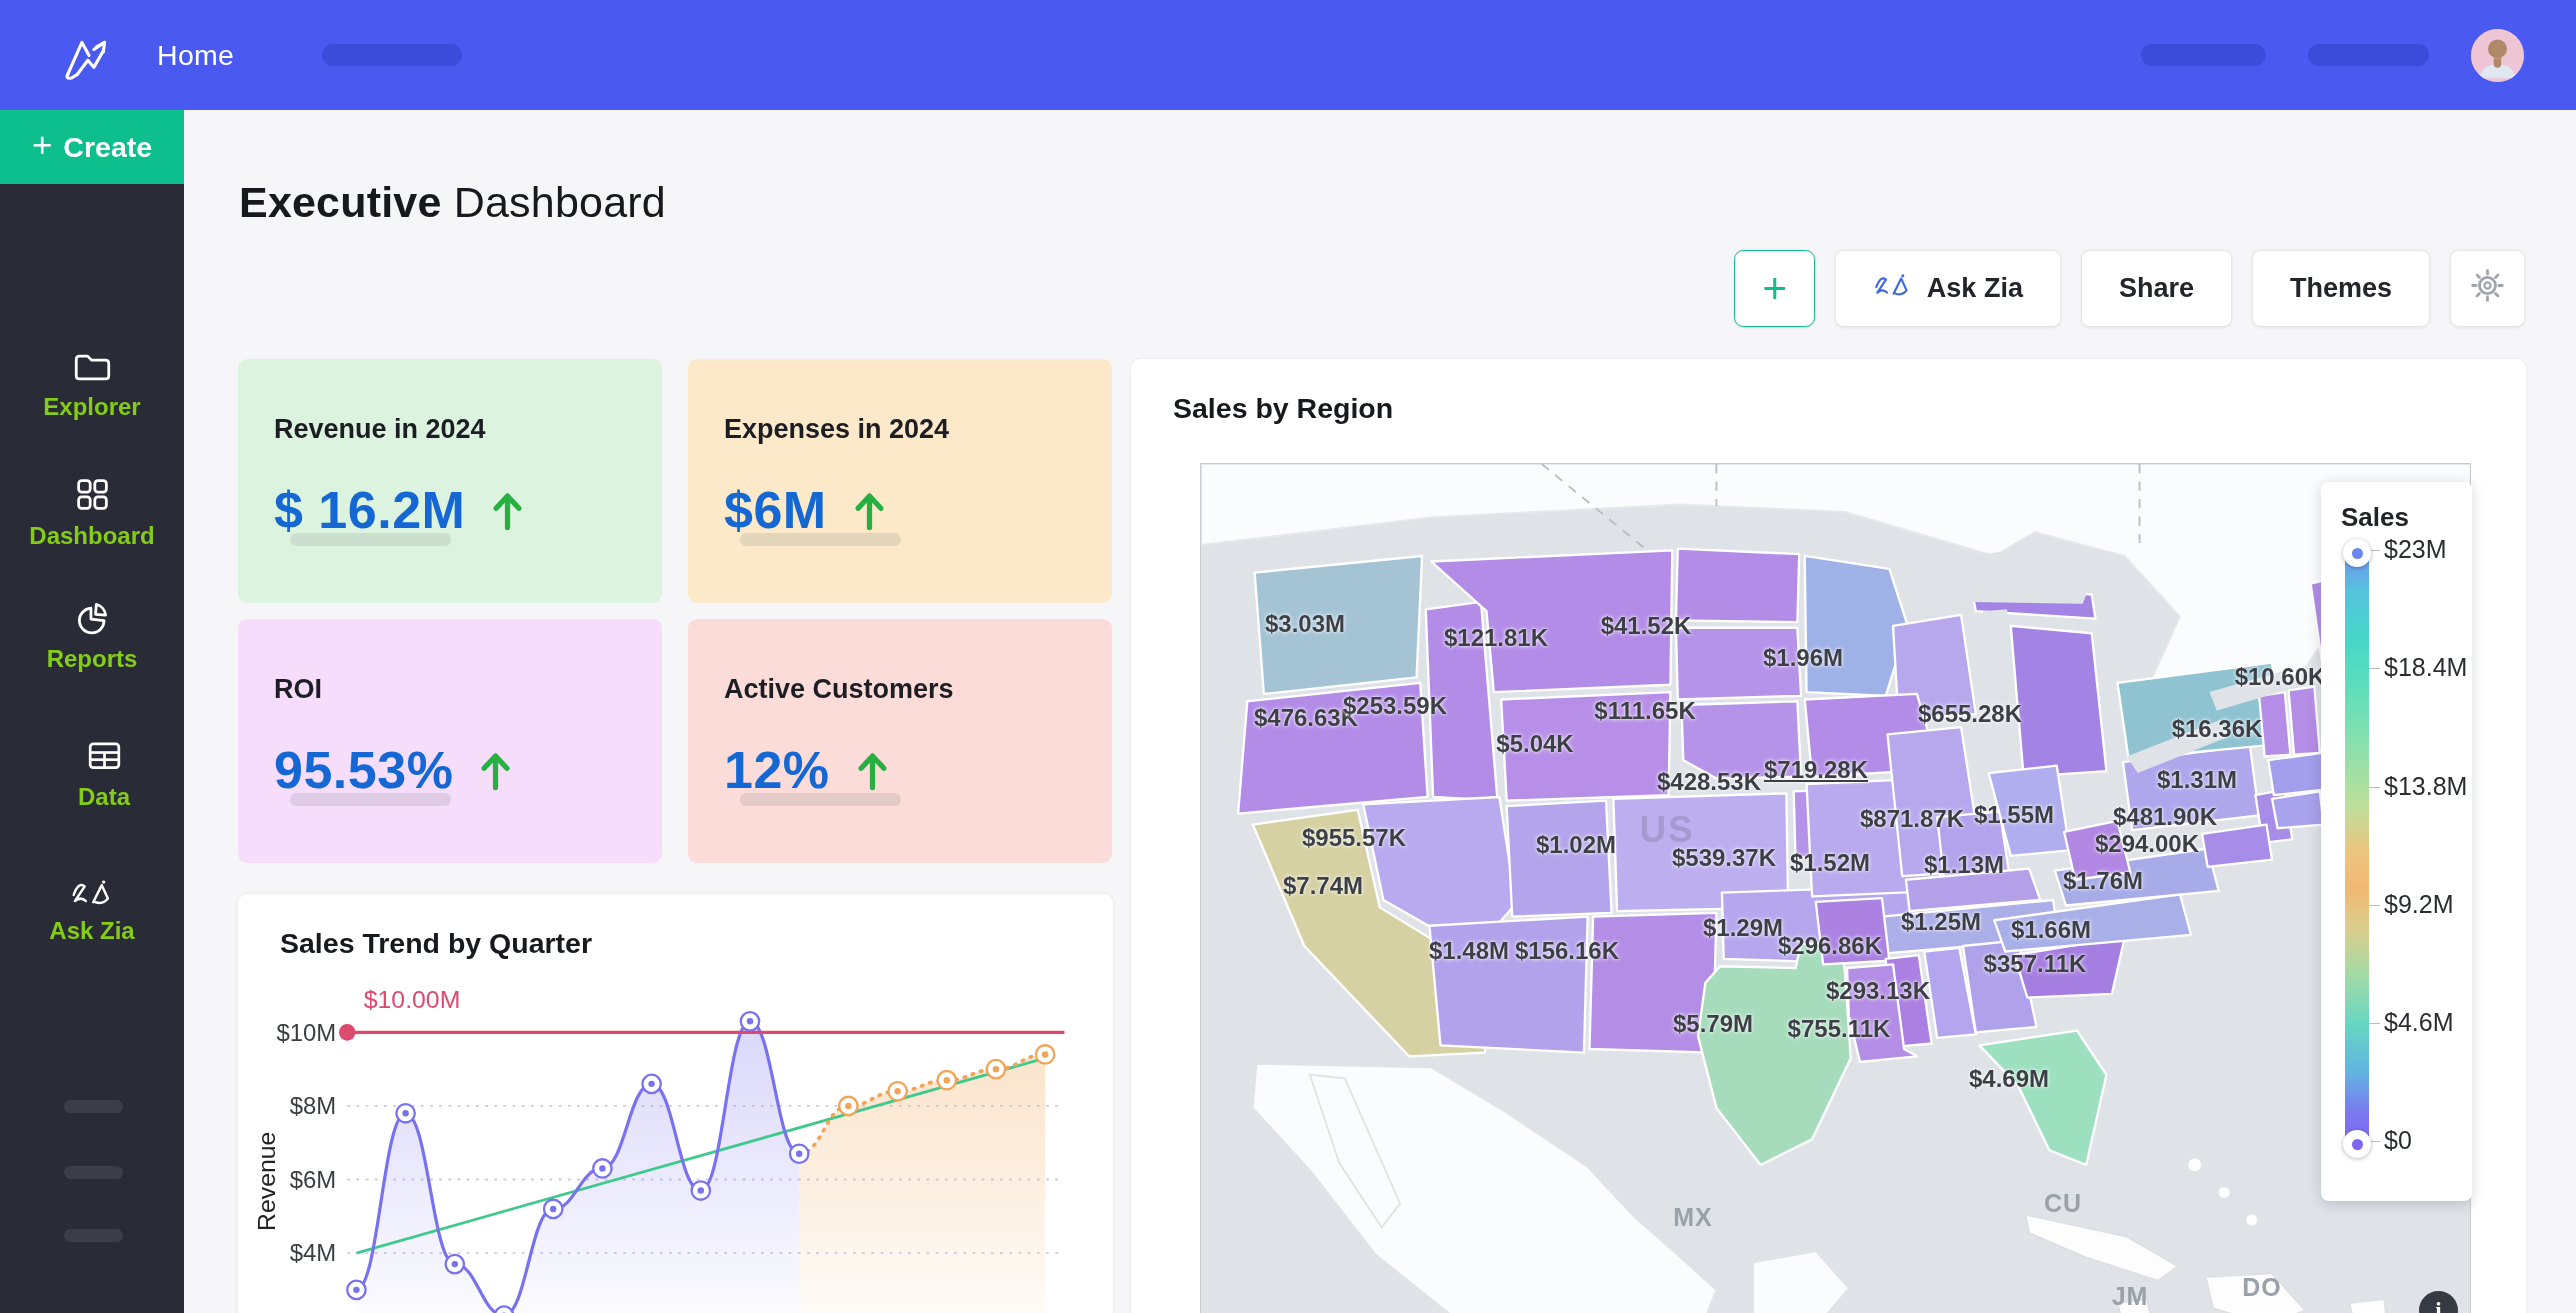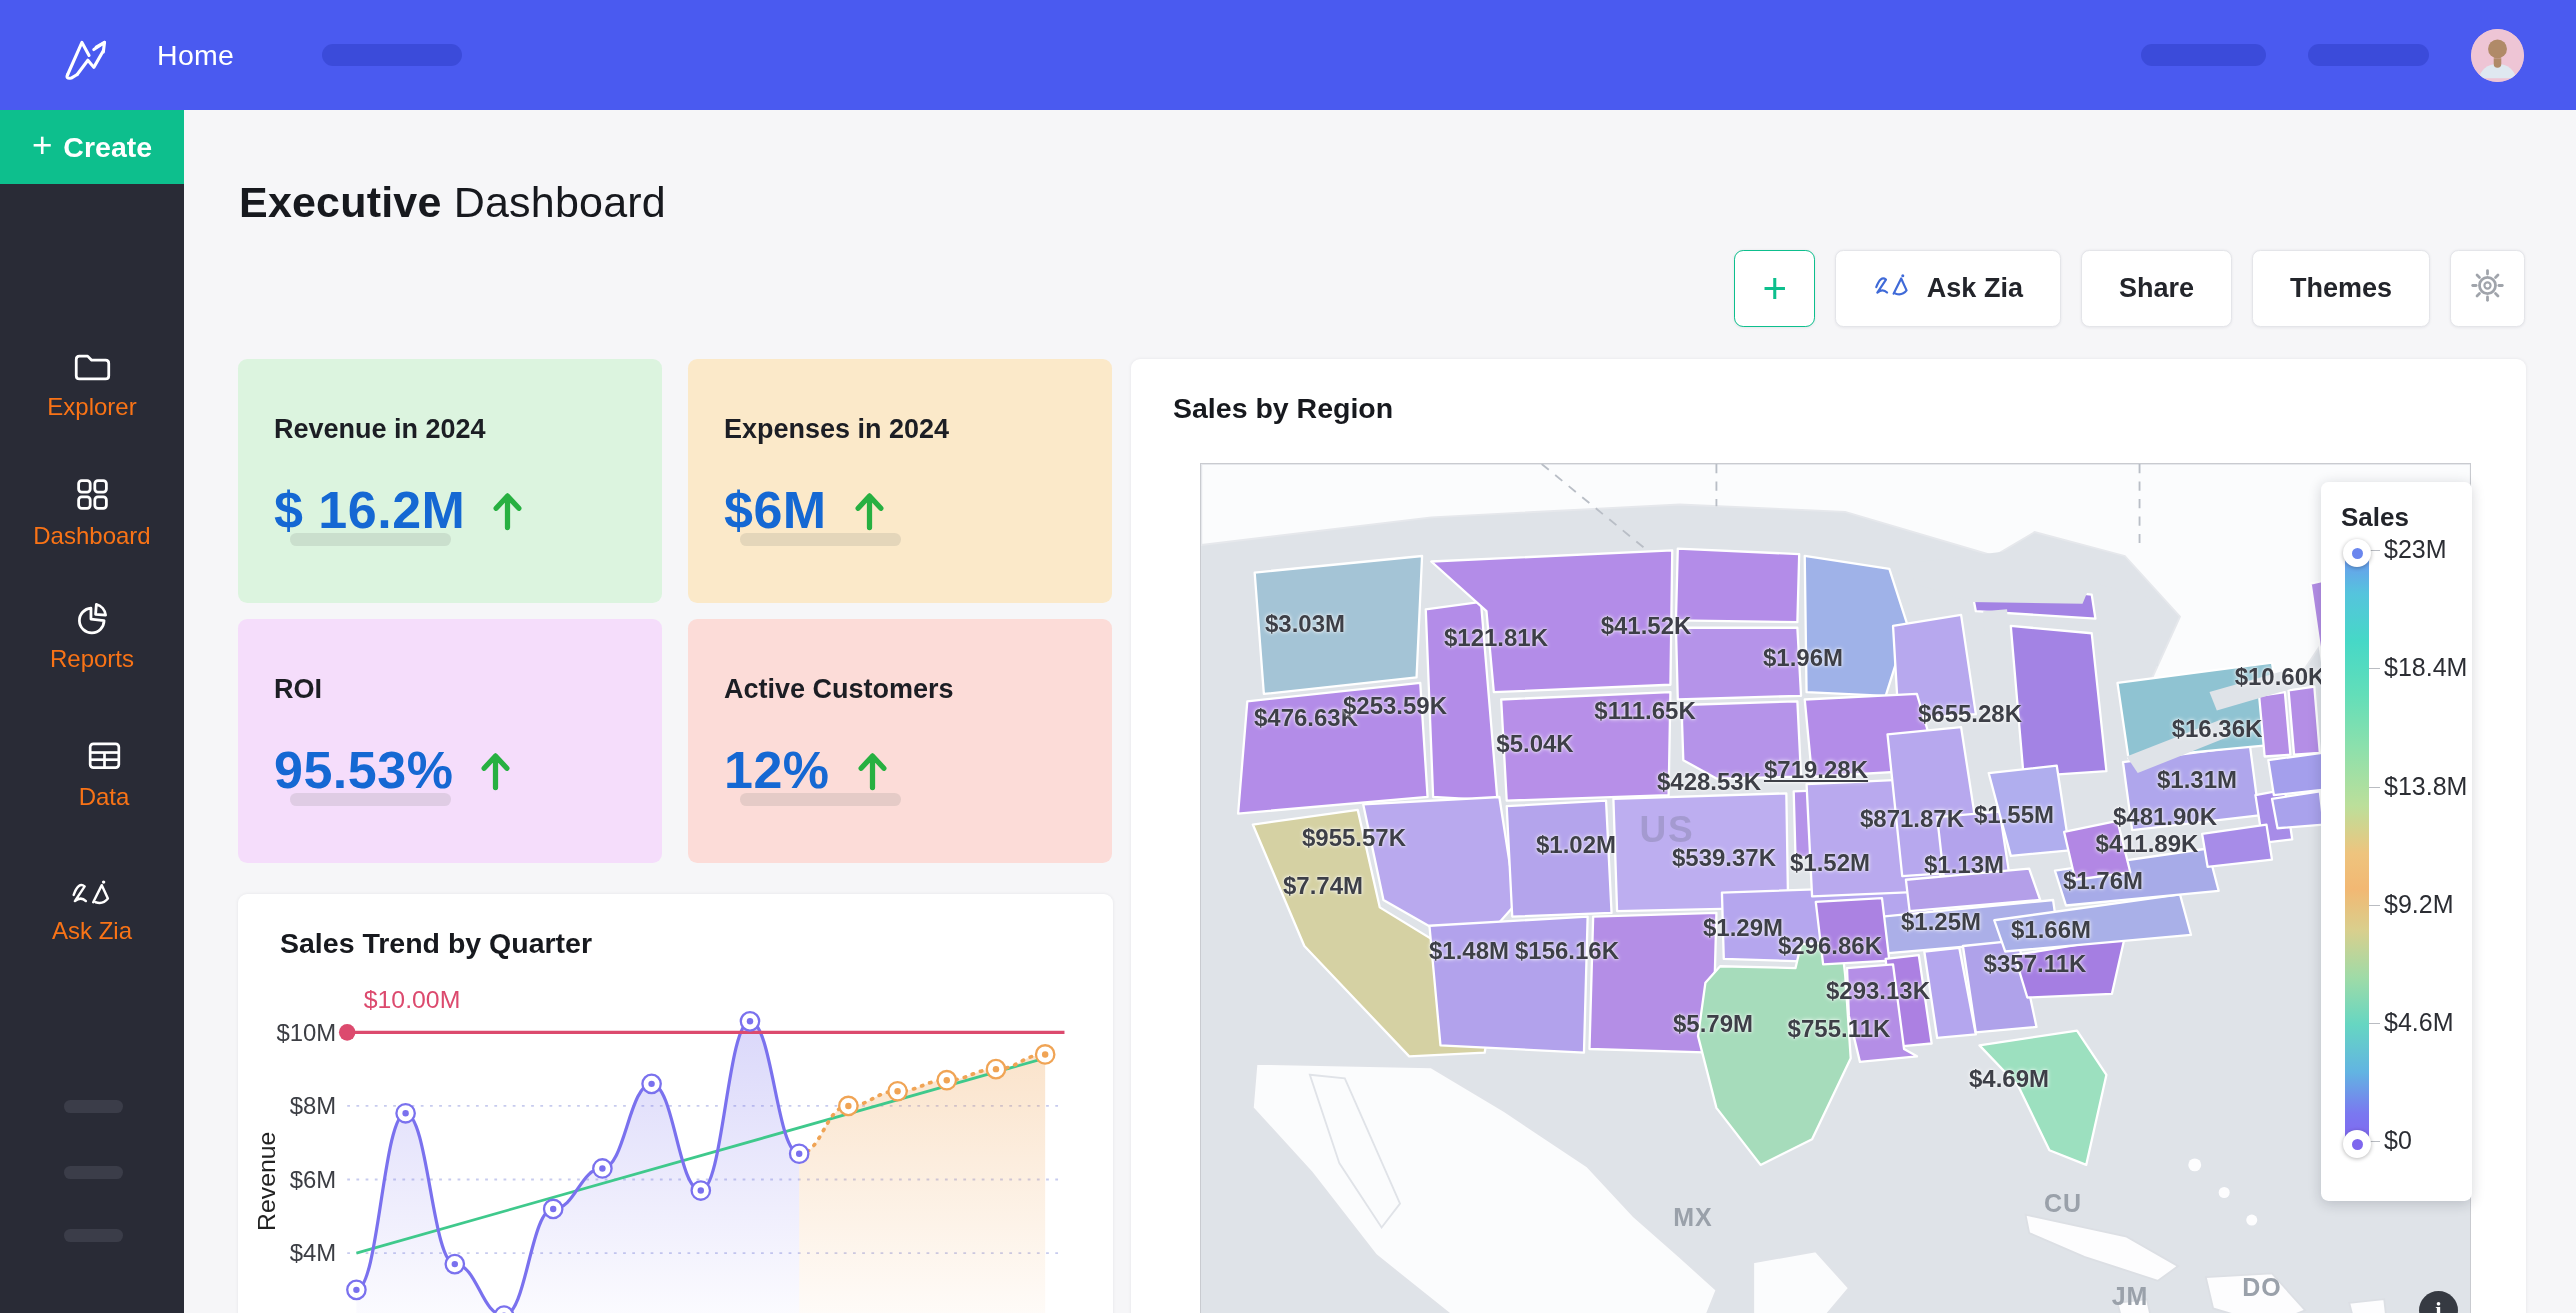--- a/index.html
+++ b/index.html
@@ -18,21 +18,21 @@
   .nav-pill.p3 { width:121px; margin-right:42px; }
   .avatar { width:53px; height:53px; border-radius:50%; overflow:hidden; margin-right:52px; background:#eec5d5; }
 
   
   .sidebar { position:absolute; left:0; top:110px; width:184px; height:1203px; background:#292b36; z-index:20; }
   .create-btn { width:184px; height:74px; background:#0dbf8d; color:#fff; display:flex;
     align-items:center; justify-content:center; font-size:28.5px; font-weight:700; cursor:pointer; }
   .create-plus { font-size:35px; font-weight:400; margin-right:11px; margin-top:-3.7px; }
   .side-item { position:absolute; left:0; width:184px; text-align:center; color:#fff; cursor:pointer; }
   .side-item svg { display:block; margin:0 auto 9.2px auto; }
-  .side-label { font-size:24px; font-weight:400; color:#f97316; }
+  .side-label { font-size:24px; font-weight:700; color:#84cc16; }
   .side-skel { position:absolute; left:64px; width:59px; height:13px; border-radius:6.4px; background:#3b3d49; }
 
   
   .main { position:absolute; left:184px; top:110px; width:2392px; height:1203px; }
   .page-title { position:absolute; left:55px; top:68px; font-size:43px; font-weight:700; color:#17191e; letter-spacing:0.2px; }
   .page-title .light { font-weight:400; }
 
   .hdr-buttons { position:absolute; top:140px; right:51px; display:flex; align-items:center; gap:20px; }
   .hbtn { height:77px; background:#fff; border:0.9px solid #e4e5e9; border-radius:8.3px;
     box-shadow:0 0.9px 2.8px rgba(25,30,50,.07); display:flex; align-items:center; justify-content:center;
@@ -406,21 +406,21 @@
           <div class="mlabel" style="left: 813px; top: 351px;">$1.55M</div>
           <div class="mlabel" style="left: 740px; top: 458px;">$1.25M</div>
           <div class="mlabel" style="left: 629px; top: 482px;">$296.86K</div>
           <div class="mlabel" style="left: 677px; top: 527px;">$293.13K</div>
           <div class="mlabel" style="left: 638px; top: 565px;">$755.11K</div>
           <div class="mlabel" style="left: 808px; top: 615px;">$4.69M</div>
           <div class="mlabel" style="left: 834px; top: 500px;">$357.11K</div>
           <div class="mlabel" style="left: 850px; top: 466px;">$1.66M</div>
           <div class="mlabel" style="left: 902px; top: 417px;">$1.76M</div>
           <div class="mlabel" style="left: 964px; top: 353px;">$481.90K</div>
-          <div class="mlabel" style="left: 946px; top: 380px;">$411.89K</div>
+          <div class="mlabel" style="left: 946px; top: 380px;">$294.00K</div>
           <div class="mlabel" style="left: 996px; top: 316px;">$1.31M</div>
           <div class="mlabel" style="left: 1016px; top: 265px;">$16.36K</div>
           <div class="mlabel" style="left: 1079px; top: 213px;">$10.60K</div>
           <div class="clabel" style="left: 492px; top: 753px;">MX</div>
           <div class="clabel" style="left: 862px; top: 739px;">CU</div>
           <div class="clabel" style="left: 929px; top: 832px;">JM</div>
           <div class="clabel" style="left: 1061px; top: 823px;">DO</div>
           <div class="wmark" style="left: 466px; top: 366px;">US</div>
         </div>
     </div>

